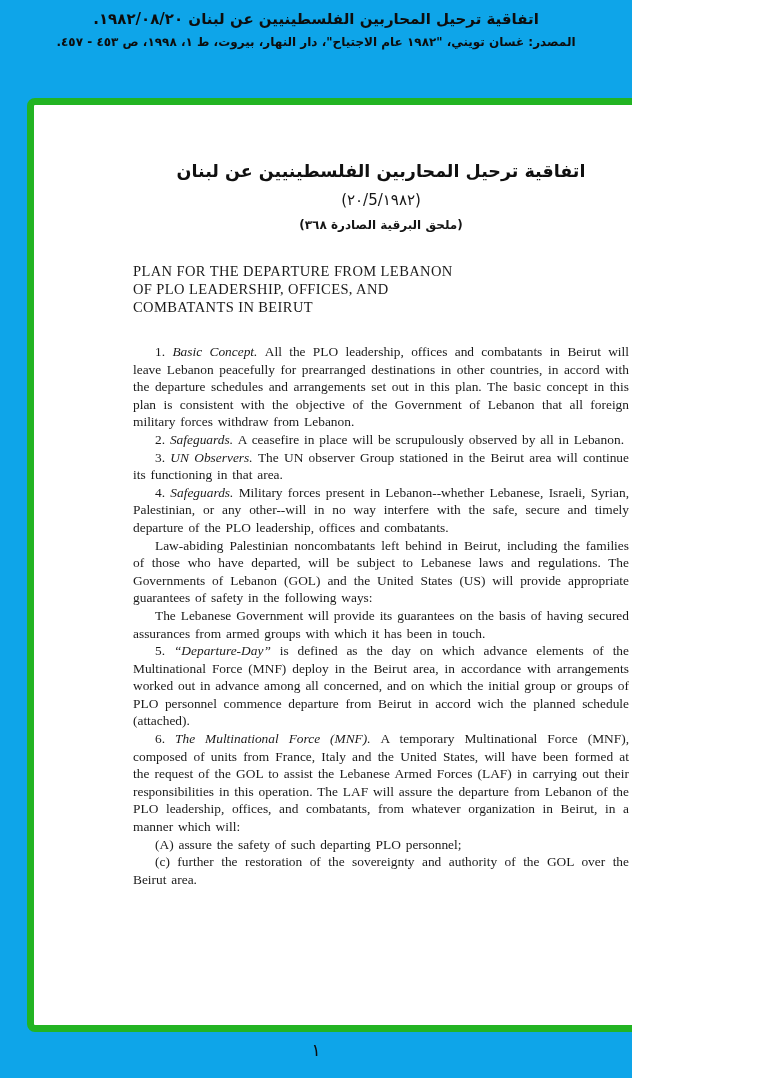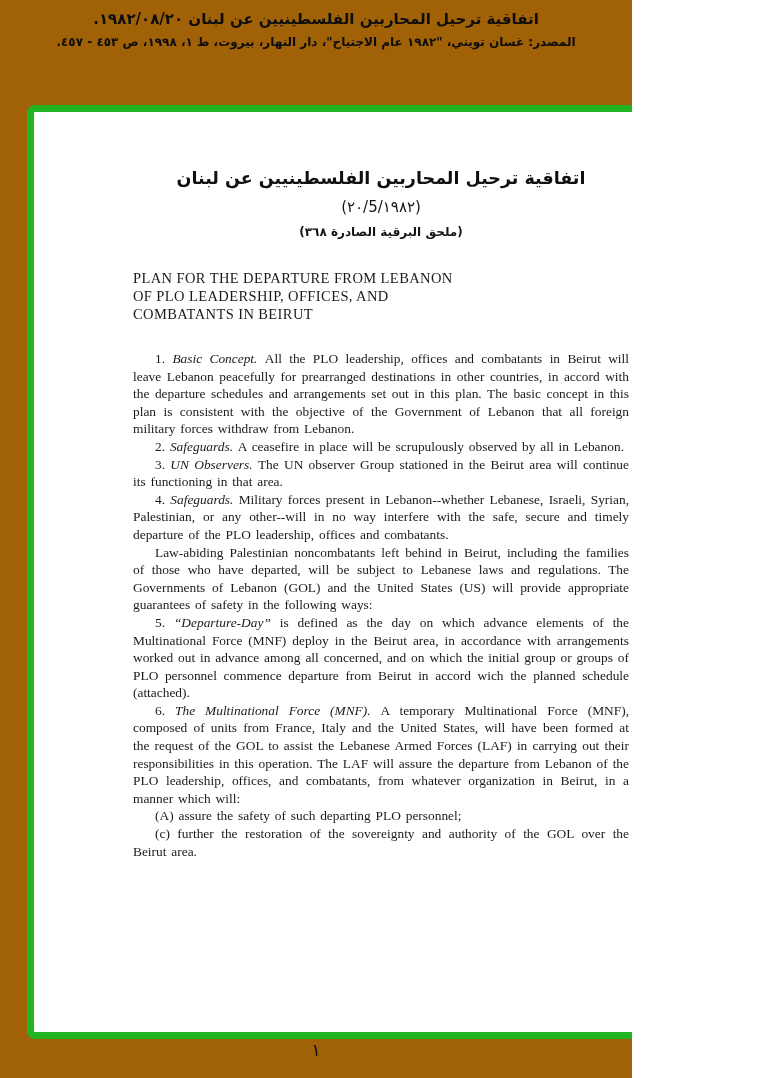--- a/index.html
+++ b/index.html
@@ -4,21 +4,21 @@
 <style>
   html, body {
     margin: 0;
     padding: 0;
     background: #ffffff;
   }
   .page {
     position: relative;
     width: 632px;
     height: 1078px;
-    background: #a16207;
+    background: #0ea5e9;
     color: #151515;
     font-family: "Liberation Serif", serif;
     overflow: hidden;
   }
   
   .header-ar {
     text-align: center;
     font-family: "DejaVu Sans", sans-serif;
     font-weight: bold;
     color: #0d0d0d;
@@ -29,21 +29,21 @@
     letter-spacing: 0.2px;
   }
   .h-line2 {
     margin-top: 7px;
     font-size: 12px;
   }
   
   .green-box {
     position: absolute;
     left: 27px;
-    top: 105px;
+    top: 98px;
     width: 694px;
     height: 920px;
     border: 7px solid #22b422;
     border-radius: 8px;
     background: #ffffff;
     box-sizing: content-box;
   }
   .box-inner {
     padding: 0 99px;
   }
@@ -125,20 +125,21 @@
         <div>OF PLO LEADERSHIP, OFFICES, AND</div>
         <div>COMBATANTS IN BEIRUT</div>
       </div>
 
       <div class="body-text">
         <p><span class="p-num">1. </span><span class="p-lead">Basic Concept. </span><span>All the PLO leadership, offices and combatants in Beirut will leave Lebanon peacefully for prearranged destinations in other countries, in accord with the departure schedules and arrangements set out in this plan. The basic concept in this plan is consistent with the objective of the Government of Lebanon that all foreign military forces withdraw from Lebanon.</span></p>
         <p><span class="p-num">2. </span><span class="p-lead">Safeguards. </span><span>A ceasefire in place will be scrupulously observed by all in Lebanon.</span></p>
         <p><span class="p-num">3. </span><span class="p-lead">UN Observers. </span><span>The UN observer Group stationed in the Beirut area will continue its functioning in that area.</span></p>
         <p><span class="p-num">4. </span><span class="p-lead">Safeguards. </span><span>Military forces present in Lebanon--whether Lebanese, Israeli, Syrian, Palestinian, or any other--will in no way interfere with the safe, secure and timely departure of the PLO leadership, offices and combatants.</span></p>
         <p><span class="p-num"></span><span class="p-lead"></span><span>Law-abiding Palestinian noncombatants left behind in Beirut, including the families of those who have departed, will be subject to Lebanese laws and regulations. The Governments of Lebanon (GOL) and the United States (US) will provide appropriate guarantees of safety in the following ways:</span></p>
+        <p><span class="p-num"></span><span class="p-lead"></span><span>The Lebanese Government will provide its guarantees on the basis of having secured assurances from armed groups with which it has been in touch.</span></p>
         <p><span class="p-num">5. </span><span class="p-lead">“Departure-Day” </span><span>is defined as the day on which advance elements of the Multinational Force (MNF) deploy in the Beirut area, in accordance with arrangements worked out in advance among all concerned, and on which the initial group or groups of PLO personnel commence departure from Beirut in accord wich the planned schedule (attached).</span></p>
         <p><span class="p-num">6. </span><span class="p-lead">The Multinational Force (MNF). </span><span>A temporary Multinational Force (MNF), composed of units from France, Italy and the United States, will have been formed at the request of the GOL to assist the Lebanese Armed Forces (LAF) in carrying out their responsibilities in this operation. The LAF will assure the departure from Lebanon of the PLO leadership, offices, and combatants, from whatever organization in Beirut, in a manner which will:</span></p>
         <p><span class="p-num"></span><span class="p-lead"></span><span>(A) assure the safety of such departing PLO personnel;</span></p>
         <p><span class="p-num"></span><span class="p-lead"></span><span>(c) further the restoration of the sovereignty and authority of the GOL over the Beirut area.</span></p>
       </div>
 
     </div>
   </div>
 
   <div class="page-num">١</div>

